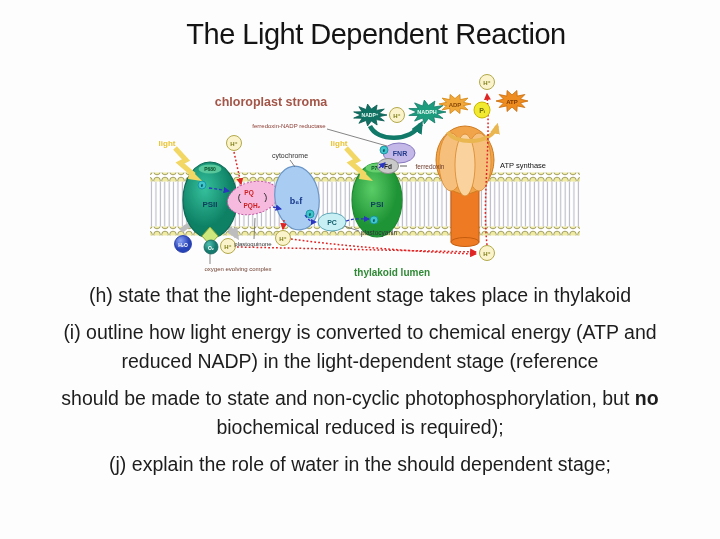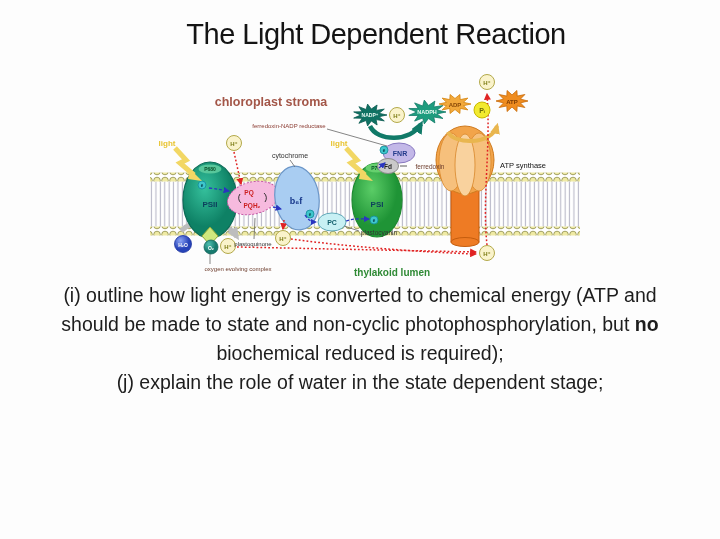--- a/index.html
+++ b/index.html
@@ -3,21 +3,21 @@
 <meta charset="utf-8">
 <style>
   html,body{margin:0;padding:0;background:#e9e9e9;}
   .slide{position:relative;width:720px;height:539px;background:#fdfdfd;overflow:hidden;
          font-family:"Liberation Sans","DejaVu Sans",sans-serif;}
   .title{position:absolute;top:18px;left:16px;width:100%;text-align:center;
          font-size:29px;letter-spacing:-0.5px;color:#141414;}
   .diagram{position:absolute;left:145px;top:68px;width:440px;height:225px;}
   .textblock{position:absolute;top:281px;left:0;width:100%;}
   .bodyline{font-size:19.5px;line-height:29px;text-align:center;color:#1d1d1d;}
-  .pgap{}
+  .pgap{margin-top:8px;}
   .bold{font-weight:700;text-align:right;}
   
   svg text{text-anchor:middle;font-family:"Liberation Sans","DejaVu Sans",sans-serif;}
   .hplus-c{fill:#faf3cb;stroke:#b3a94a;stroke-width:1;}
   .hplus-t{font-size:6px;font-weight:bold;fill:#7a7a12;}
   .e-c{fill:#3ec6cc;stroke:#128c98;stroke-width:0.8;}
   .e-t{font-size:4.5px;font-weight:bold;fill:#063f4a;}
   .dashblue{fill:none;stroke:#2a35c0;stroke-width:1.3;stroke-dasharray:3 2;}
   .dotred{fill:none;stroke:#e02323;stroke-width:1.5;stroke-dasharray:1.8 2.1;}
   .pointer{stroke:#666;stroke-width:0.8;fill:none;}
@@ -238,19 +238,21 @@
 
     <text x="144" y="60" font-size="6" fill="#8a3a30">ferredoxin-NADP reductase</text>
     <line class="pointer" x1="182" y1="61" x2="242" y2="78"></line>
 
     <text x="378" y="100" font-size="7.5" fill="#111">ATP synthase</text>
 
     <text x="93" y="203" font-size="6" fill="#6b3a2a">oxygen evolving complex</text>
   </svg>
 
   <div class="textblock">
+    <div class="bodyline">(h) state that the light-dependent stage takes place in thylakoid</div>
     <div class="bodyline pgap">(i) outline how light energy is converted to chemical energy (ATP and</div>
+    <div class="bodyline">reduced NADP) in the light-dependent stage (reference</div>
     <div class="bodyline pgap"><span>should be made to state and non-cyclic photophosphorylation, but </span><span class="bold">no</span></div>
     <div class="bodyline">biochemical reduced is required);</div>
-    <div class="bodyline pgap">(j) explain the role of water in the state dependent stage;</div>
+    <div class="bodyline pgap">(j) explain the role of water in the should dependent stage;</div>
   </div>
 
 </div>
 
 </body></html>

